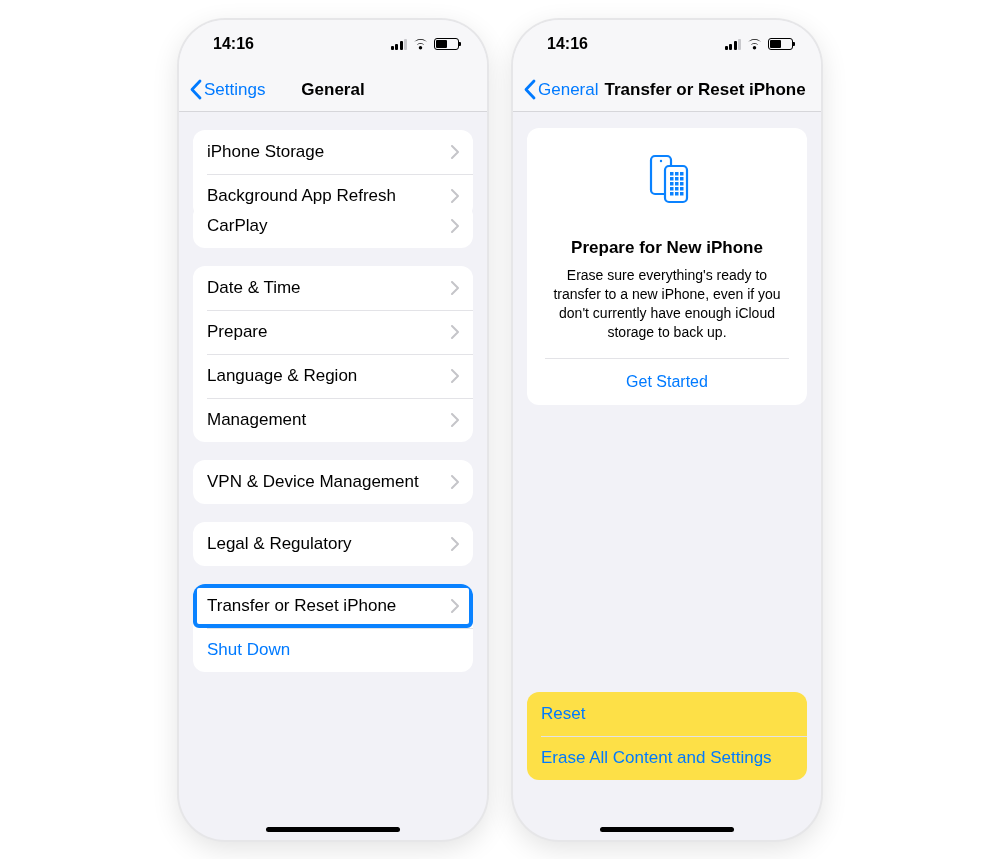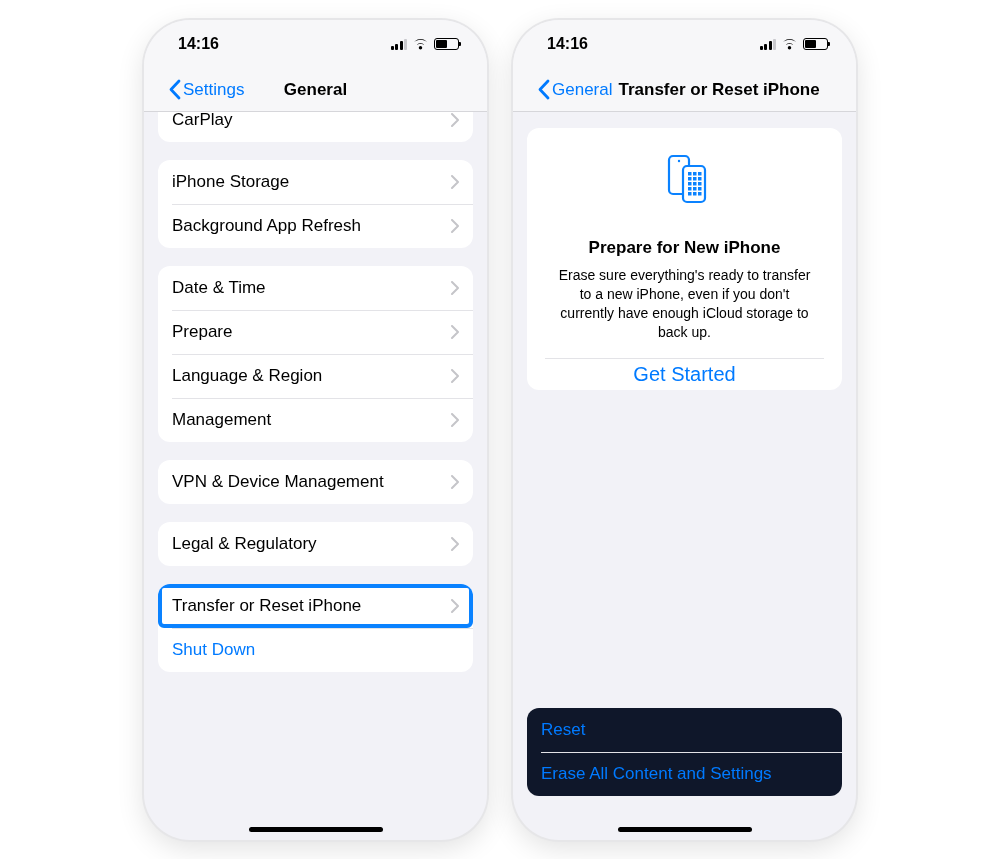--- a/index.html
+++ b/index.html
@@ -1,39 +1,39 @@
 <!DOCTYPE html>
 <html><head>
 <meta charset="utf-8">
 <style>
 * { margin:0; padding:0; box-sizing:border-box; font-family:-apple-system,BlinkMacSystemFont,"Segoe UI",Helvetica,Arial,sans-serif; -webkit-font-smoothing:antialiased; }
 body { background:#fff; width:1000px; height:859px; display:flex; justify-content:center; align-items:flex-start; padding-top:20px; gap:26px; }
-.phone { width:343px; height:820px; border-radius:46px; box-shadow:0 0 0 2px #e6e6e8, 0 8px 28px rgba(0,0,0,0.12); overflow:hidden; position:relative; background:#f2f2f7; display:flex; flex-direction:column; }
+.phone { width:308px; height:820px; border-radius:46px; box-shadow:0 0 0 2px #e6e6e8, 0 8px 28px rgba(0,0,0,0.12); overflow:hidden; position:relative; background:#f2f2f7; display:flex; flex-direction:column; }
 .statusbar { height:48px; display:flex; align-items:center; justify-content:space-between; padding:0 28px 0 34px; font-size:16px; font-weight:600; color:#000; background:#f7f7f9; }
 .status-right { display:flex; align-items:center; gap:5px; }
-.navbar { height:44px; display:flex; align-items:center; padding:0 24px; background:#f7f7f9; border-bottom:1px solid #d6d6da; position:relative; }
+.navbar { height:44px; display:flex; align-items:center; padding:0 10px; background:#f7f7f9; border-bottom:1px solid #d6d6da; position:relative; }
 .back { display:flex; align-items:center; color:#007aff; font-size:17px; cursor:pointer; }
 .back svg { margin-right:2px; }
 .navtitle { position:absolute; left:0; right:0; text-align:center; font-size:17px; font-weight:600; color:#000; pointer-events:none; }
 .navtitle.left { position:static; text-align:left; margin-left:6px; pointer-events:auto; }
 .content { flex:1; overflow:hidden; position:relative; }
 .scroll { position:absolute; inset:0; overflow-y:hidden; }
 .group { margin:18px 14px 0; background:#fff; border-radius:12px; overflow:hidden; }
 .group.first { margin-top:-14px; }
 .row { display:flex; align-items:center; height:44px; padding:0 14px; font-size:17px; color:#000; cursor:pointer; position:relative; }
 .row + .row::before { content:""; position:absolute; top:0; left:14px; right:0; height:1px; background:#e3e3e7; }
 .row .chev { margin-left:auto; color:#c5c5c9; }
 .row.link { color:#007aff; }
 .highlight { outline:4px solid #0a82ff; outline-offset:-4px; border-radius:6px; }
 .homebar { position:absolute; bottom:8px; left:50%; transform:translateX(-50%); width:134px; height:5px; background:#000; border-radius:3px; }
 .card { margin:16px 14px 0; background:#fff; border-radius:12px; padding:22px 18px 0; text-align:center; }
 .card h2 { font-size:17px; font-weight:600; margin-top:28px; margin-bottom:8px; }
 .card p { font-size:14px; color:#000; line-height:1.35; margin-bottom:16px; padding:0 6px; }
-.card .cta { border-top:1px solid #e3e3e7; padding:4px 0; color:#007aff; font-size:20px; cursor:pointer; }
-.bottom-group { position:absolute; bottom:44px; left:14px; right:14px; background:#0f172a; border-radius:12px; overflow:hidden; }
+.card .cta { border-top:1px solid #e3e3e7; padding:14px 0; color:#007aff; font-size:16px; cursor:pointer; }
+.bottom-group { position:absolute; bottom:60px; left:14px; right:14px; background:#fde047; border-radius:12px; overflow:hidden; }
 .chev svg { display:block; }
 .signal-bars { display:flex; align-items:flex-end; gap:1.5px; height:12px; }
 .signal-bars span { width:3px; background:#000; border-radius:1px; }
 .signal-bars span:nth-child(1){height:4px} .signal-bars span:nth-child(2){height:6.5px} .signal-bars span:nth-child(3){height:9px} .signal-bars span:nth-child(4){height:11.5px;background:#c9c9cd}
 .battery { width:25px; height:12px; border:1px solid #000; border-radius:3px; position:relative; }
 .battery::after { content:""; position:absolute; right:-3px; top:3px; width:2px; height:4px; background:#000; border-radius:0 1px 1px 0; }
 .battery .lvl { position:absolute; left:1px; top:1px; bottom:1px; width:48%; background:#000; border-radius:1px; }
 </style>
 </head>
 <body>
@@ -60,41 +60,41 @@
     <div class="back">
       <svg width="13" height="21" viewBox="0 0 13 21">
           <path d="M11 2l-8 8.5 8 8.5" stroke="#007aff" stroke-width="2.8" fill="none" stroke-linecap="round" stroke-linejoin="round"></path>
         </svg>
       <span>Settings</span>
     </div>
     <div class="navtitle">General</div>
   </div>
   <div class="content">
     <div class="scroll">
+      <div class="group">
+        <div class="row">
+            <span>iPhone Storage</span>
+            <span class="chev">
+              <svg width="8" height="14" viewBox="0 0 8 14">
+                <path d="M1 1l6 6-6 6" stroke="#c5c5c9" stroke-width="2" fill="none" stroke-linecap="round" stroke-linejoin="round"></path>
+              </svg>
+            </span>
+          </div>
+        <div class="row">
+            <span>Background App Refresh</span>
+            <span class="chev">
+              <svg width="8" height="14" viewBox="0 0 8 14">
+                <path d="M1 1l6 6-6 6" stroke="#c5c5c9" stroke-width="2" fill="none" stroke-linecap="round" stroke-linejoin="round"></path>
+              </svg>
+            </span>
+          </div>
+      </div>
       <div class="group first">
         <div class="row">
             <span>CarPlay</span>
-            <span class="chev">
-              <svg width="8" height="14" viewBox="0 0 8 14">
-                <path d="M1 1l6 6-6 6" stroke="#c5c5c9" stroke-width="2" fill="none" stroke-linecap="round" stroke-linejoin="round"></path>
-              </svg>
-            </span>
-          </div>
-      </div>
-      <div class="group">
-        <div class="row">
-            <span>iPhone Storage</span>
-            <span class="chev">
-              <svg width="8" height="14" viewBox="0 0 8 14">
-                <path d="M1 1l6 6-6 6" stroke="#c5c5c9" stroke-width="2" fill="none" stroke-linecap="round" stroke-linejoin="round"></path>
-              </svg>
-            </span>
-          </div>
-        <div class="row">
-            <span>Background App Refresh</span>
             <span class="chev">
               <svg width="8" height="14" viewBox="0 0 8 14">
                 <path d="M1 1l6 6-6 6" stroke="#c5c5c9" stroke-width="2" fill="none" stroke-linecap="round" stroke-linejoin="round"></path>
               </svg>
             </span>
           </div>
       </div>
       <div class="group">
         <div class="row">
             <span>Date &amp; Time</span>

